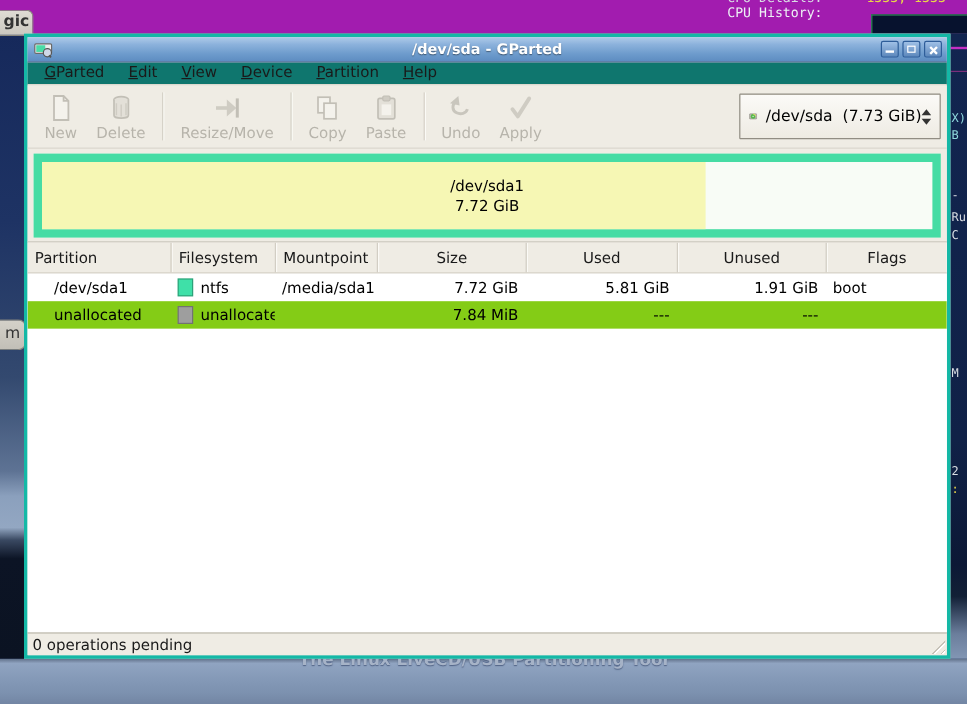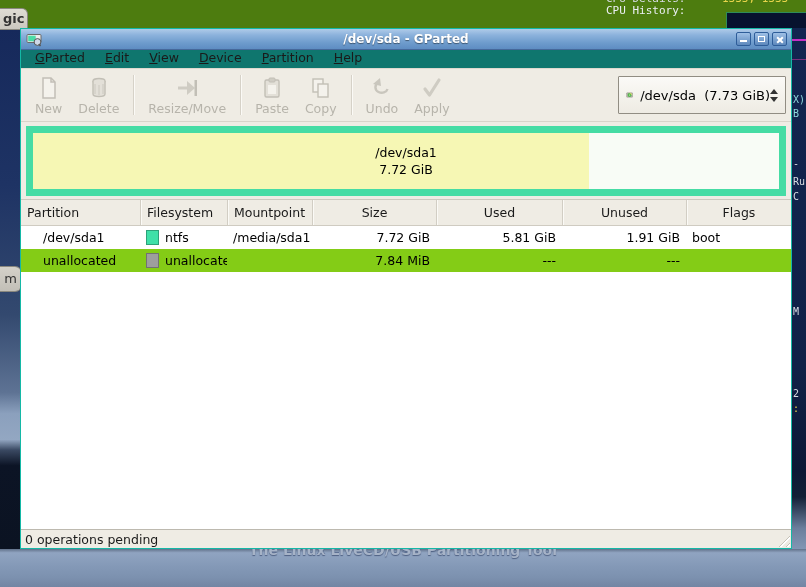--- a/index.html
+++ b/index.html
@@ -1,21 +1,21 @@
 <!DOCTYPE html>
 <html><head>
 <meta charset="utf-8">
 <style>
   html,body{margin:0;padding:0;width:806px;height:587px;overflow:hidden;}
   *{box-sizing:border-box;}
   .desktop{position:relative;width:806px;height:587px;background:#0E2150;
            font-family:"DejaVu Sans","Liberation Sans",sans-serif;}
 
   
-  .strip-top{position:absolute;left:0;top:0;width:806px;height:28px;background:#4d7c0f;overflow:hidden;z-index:0;}
+  .strip-top{position:absolute;left:0;top:0;width:806px;height:28px;background:#a21caf;overflow:hidden;z-index:0;}
   .clip-line{position:absolute;top:-8px;font:11px "DejaVu Sans Mono",monospace;white-space:pre;}
   .clip-left{left:606px;color:#D8DCE4;}
   .clip-right{left:722px;color:#E8D44A;}
   .cpu-history{position:absolute;left:606px;top:4px;color:#ECF0F5;font:11px "DejaVu Sans Mono",monospace;}
   .graph-box{position:absolute;left:726px;top:12px;width:82px;height:17px;background:#07122E;border:1px solid #2F8C58;border-right:none;}
   .strip-left{position:absolute;left:0;top:28px;width:20px;height:521px;z-index:0;
     background:linear-gradient(180deg,#16295B 0%,#1E3364 30%,#33496F 55%,#5E7394 70%,#8BA0BD 74%,#93A7C2 79%,#3A4962 81%,#0C1425 84%,#0B1322 100%);}
   .strip-right{position:absolute;left:792px;top:28px;width:14px;height:521px;z-index:0;overflow:hidden;
     background:linear-gradient(180deg,#122550 0%,#102147 65%,#0C1835 85%,#122036 90%,#6B7E9C 96%,#8296B4 100%);}
   .m-line{position:absolute;left:0;width:14px;}
@@ -29,21 +29,21 @@
     font-weight:bold;font-size:14px;color:#A6B3C7;text-shadow:0 -1px 0 #5E7194,0 1px 1px #4F6183;}
   .tab-gic{position:absolute;left:0;top:8px;width:28px;height:22px;z-index:2;background:linear-gradient(#DFDCD4,#CBC8C0);
     border:1px solid #8A887F;border-left:none;border-top-right-radius:6px;font-size:13px;color:#333;
     line-height:20px;padding-left:3px;font-weight:bold;}
   .tab-m{position:absolute;left:0;top:266px;width:22px;height:26px;z-index:2;background:linear-gradient(#D4D1C9,#C2BFB7);
     border:1px solid #8A887F;border-left:none;border-top-right-radius:7px;border-bottom-right-radius:7px;
     font-size:13px;color:#333;line-height:24px;text-align:center;}
 
   
   .window{position:absolute;left:20px;top:28px;width:772px;height:521px;z-index:5;display:flex;flex-direction:column;
-    background:#EFECE4;border:1px solid #14b8a6;}
+    background:#EFECE4;border:3px solid #14b8a6;}
   .titlebar{flex:none;height:21px;position:relative;display:flex;align-items:center;
     background:linear-gradient(180deg,#AFCBE9 0%,#8CB2DC 30%,#6D9BCC 70%,#5E8DC2 100%);border-bottom:1px solid #46689A;}
   .title-text{position:absolute;left:0;right:0;text-align:center;color:#FFF;font-weight:bold;font-size:12px;
     text-shadow:0 1px 1px rgba(0,0,0,.45);}
   .win-icon{width:16px;height:16px;margin-left:5px;z-index:1;}
   .win-buttons{margin-left:auto;display:flex;gap:3px;margin-right:4px;z-index:1;}
   .win-btn{width:15px;height:14px;background:linear-gradient(#9FC0E6,#5D88BC);border:1px solid #2E5D99;border-radius:2px;position:relative;}
   .glyph-min{position:absolute;left:3px;bottom:3px;width:7px;height:2px;background:#FFF;}
   .glyph-max{position:absolute;left:3px;top:3px;width:7px;height:6px;border:1.5px solid #FFF;}
   .glyph-x1,.glyph-x2{position:absolute;left:2.5px;top:5.5px;width:8px;height:2px;background:#FFF;}
@@ -173,32 +173,32 @@
         <svg class="tool-icon" viewBox="0 0 24 24">
           <rect x="3" y="10.5" width="10" height="3" fill="#CFCCC3"></rect>
           <path d="M12 5l8 7-8 7z" fill="#CFCCC3"></path>
           <rect x="19.5" y="4" width="2.5" height="16" fill="#C2BFB6"></rect>
         </svg>
         <span>Resize/Move</span>
       </div>
       <div class="tool-sep"></div>
       <div class="tool-btn">
         <svg class="tool-icon" viewBox="0 0 24 24">
+          <rect x="4" y="3" width="10" height="13" fill="#F4F2EC" stroke="#C2BFB6" stroke-width="1.4"></rect>
+          <rect x="9" y="8" width="10" height="13" fill="#F4F2EC" stroke="#C2BFB6" stroke-width="1.4"></rect>
+        </svg>
+        <span>Copy</span>
+      </div>
+      <div class="tool-btn">
+        <svg class="tool-icon" viewBox="0 0 24 24">
           <rect x="5" y="4" width="14" height="17" rx="1.5" fill="#E3E0D8" stroke="#C2BFB6" stroke-width="1.4"></rect>
           <rect x="9" y="2" width="6" height="4" rx="1" fill="#CFCCC3" stroke="#C2BFB6"></rect>
           <rect x="8" y="9" width="8" height="9" fill="#F4F2EC"></rect>
         </svg>
         <span>Paste</span>
-      </div>
-      <div class="tool-btn">
-        <svg class="tool-icon" viewBox="0 0 24 24">
-          <rect x="4" y="3" width="10" height="13" fill="#F4F2EC" stroke="#C2BFB6" stroke-width="1.4"></rect>
-          <rect x="9" y="8" width="10" height="13" fill="#F4F2EC" stroke="#C2BFB6" stroke-width="1.4"></rect>
-        </svg>
-        <span>Copy</span>
       </div>
       <div class="tool-sep"></div>
       <div class="tool-btn">
         <svg class="tool-icon" viewBox="0 0 24 24">
           <path d="M8 7C4.5 9 4.5 14 8.5 16c3.5 1.7 8 .5 9-3" fill="none" stroke="#C9C6BD" stroke-width="2.4"></path>
           <path d="M10 2L3 8l8 2z" fill="#C9C6BD"></path>
         </svg>
         <span>Undo</span>
       </div>
       <div class="tool-btn">

